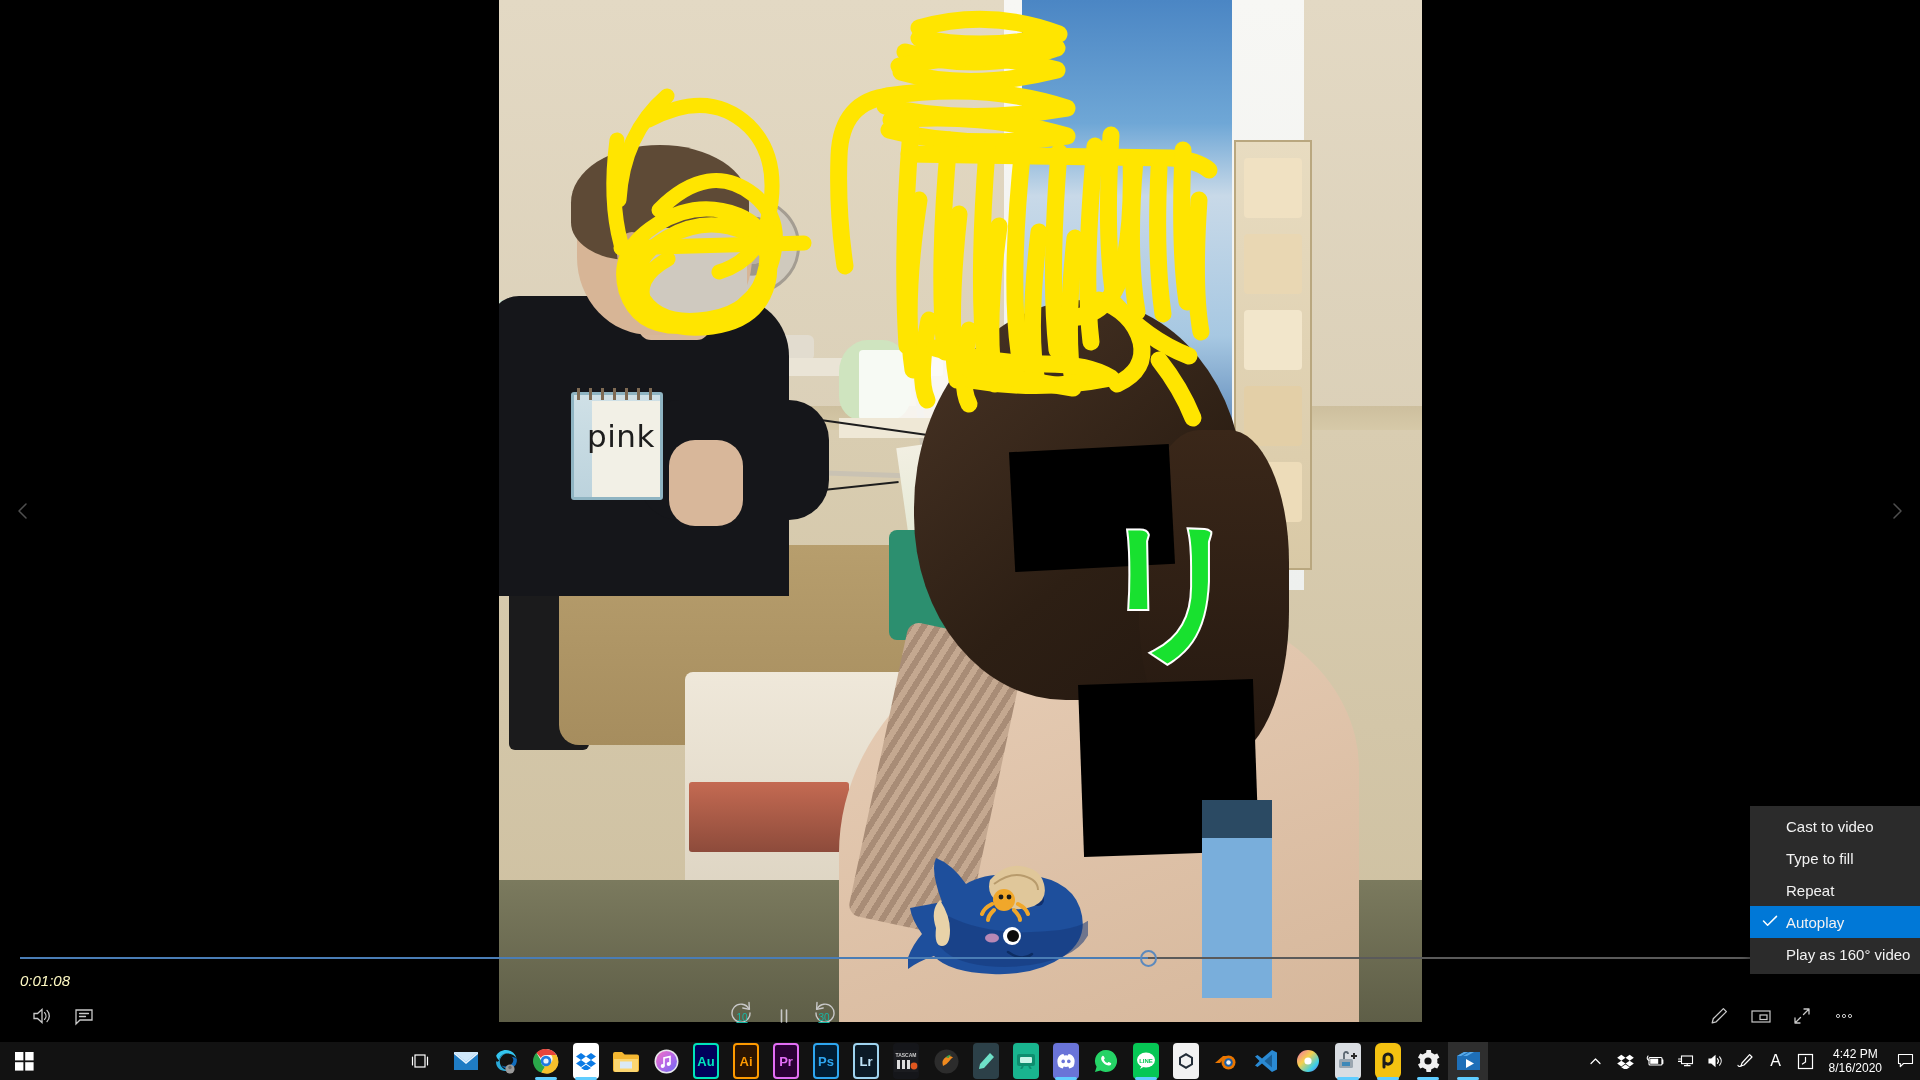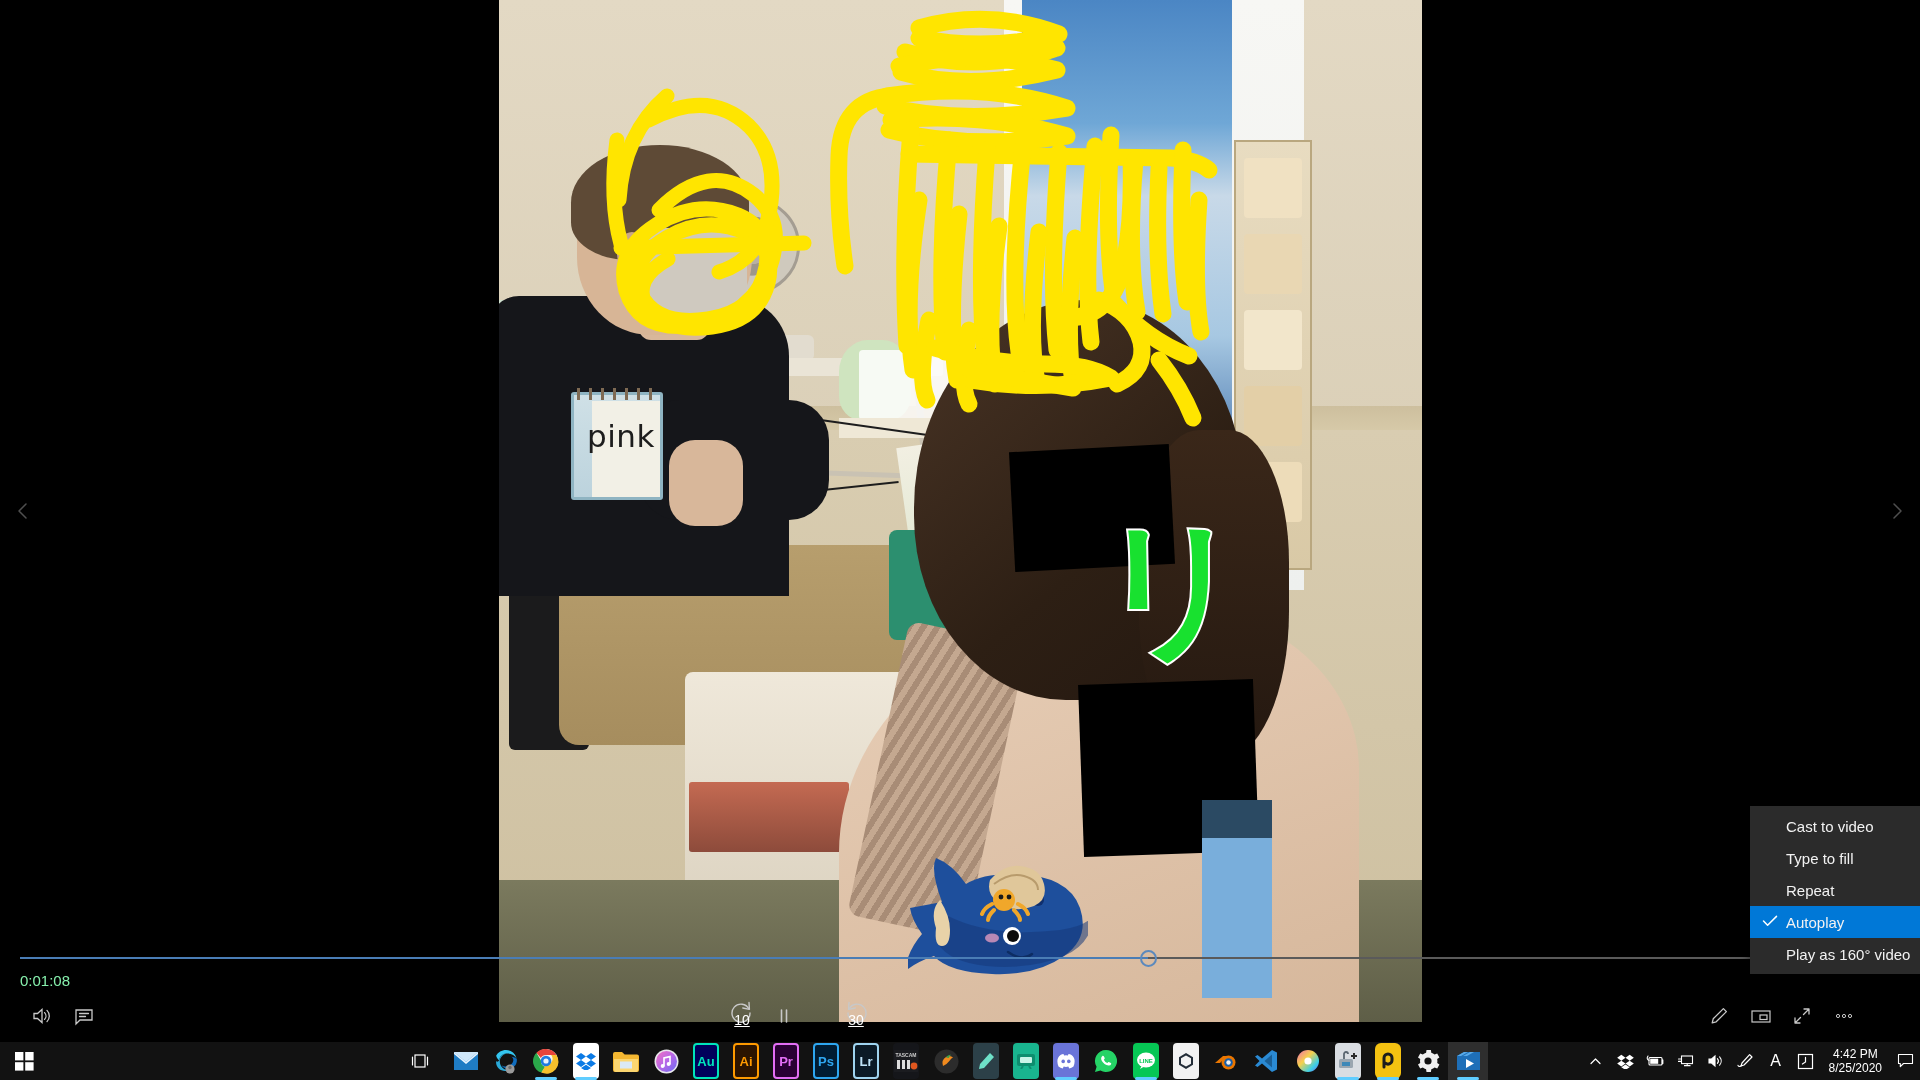--- a/index.html
+++ b/index.html
@@ -147,32 +147,32 @@
 
   
   .whale { position:absolute; left:409px; top:850px; width:180px; height:125px; }
 
   
   .navarrow { position:absolute; top:0; height:1022px; width:46px;
     display:flex; align-items:center; justify-content:center; }
   .navarrow svg { stroke:#4f4f4f; }
 
   
-  #timelabel { position:absolute; left:20px; top:972px; font-size:15px; color:#86efac; }
+  #timelabel { position:absolute; left:20px; top:972px; font-size:15px; color:#fef9c3;font-style:italic; }
   #seekwrap { position:absolute; left:20px; top:947px; width:1880px; height:22px; }
   #seek-track { position:absolute; left:0; top:10px; width:100%; height:2px; background:#5a5a5a; }
   #seek-fill { position:absolute; left:0; top:10px; height:2px; background:#4a7db5; }
   #seek-thumb { position:absolute; top:3px; width:17px; height:17px; border-radius:50%;
     border:2px solid #5b89bd; background:transparent; }
 
   #controls { position:absolute; left:0; top:990px; width:1920px; height:52px; }
   .ctl { position:absolute; top:0; width:52px; height:52px;
     display:flex; align-items:center; justify-content:center; }
   .ctl svg { stroke:#c8c8c8; fill:none; }
-  .ctl .lbl { position:absolute; font-size:14px; color:#ffffff; top:26px;text-decoration:underline; }
+  .ctl .lbl { position:absolute; font-size:10px; color:#14b8a6; top:26px;text-decoration:underline; }
   .ctl.center { top:-4px; }
 
   
   #ctxmenu { position:absolute; left:1750px; top:806px; width:172px;
     background:#2b2b2b; box-shadow:0 2px 10px rgba(0,0,0,.6); padding:4px 0; z-index:40; }
   .mi { height:32px; display:flex; align-items:center; color:#f2f2f2; font-size:15px; }
   .mi .mtext { margin-left:36px; }
   .mi.checked { background:#0078d7; }
   .mi .check { position:absolute; left:12px; width:16px; }
 
@@ -423,21 +423,21 @@
       </svg>
       <span class="lbl">10</span>
     </div>
 
     <div class="ctl" style="left:758px;" title="Pause">
       <svg width="22" height="22" viewBox="0 0 22 22" stroke-width="1.6">
         <path d="M8.5 5v12 M13.5 5v12" stroke-linecap="round"></path>
       </svg>
     </div>
 
-    <div class="ctl center" style="left:830px;">
+    <div class="ctl center" style="left:798px;">
       <svg width="30" height="30" viewBox="0 0 30 30" stroke-width="1.4">
         <path d="M8 12 A9 9 0 1 1 7 16" fill="none" stroke-linecap="round"></path>
         <path d="M8 5.5 L7.6 12.4 L14.2 11" fill="none" stroke-linecap="round" stroke-linejoin="round"></path>
       </svg>
       <span class="lbl">30</span>
     </div>
 
     <div class="ctl" style="left:1693px;" title="Edit">
       <svg width="22" height="22" viewBox="0 0 22 22" stroke-width="1.3">
         <path d="M15.4 3.6l3 3L8.2 16.8l-4 1 1-4z" fill="none" stroke-linejoin="round"></path>
@@ -807,21 +807,21 @@
     </div>
     <div class="trayitem" style="font-size:16px;">A</div>
     <div class="trayitem" title="IME tool">
       <svg width="17" height="17" viewBox="0 0 17 17" fill="none" stroke="#fff" stroke-width="1.2">
         <rect x="1.5" y="1.5" width="14" height="14"></rect>
         <path d="M8.5 4.4 v4.6 L5.4 11" stroke-linecap="round"></path>
       </svg>
     </div>
     <div id="clock">
       <span>4:42 PM</span>
-      <span>8/25/2020</span>
+      <span>8/16/2020</span>
     </div>
     <div id="notif" title="Notifications">
       <svg width="17" height="16" viewBox="0 0 17 16" fill="none" stroke="#fff" stroke-width="1.1">
         <path d="M1.5 1.5 h14 v9 h-9 l-3.2 3.2 v-3.2 h-1.8z" stroke-linejoin="round"></path>
       </svg>
     </div>
   </div>
 </div>
 
 </body></html>

